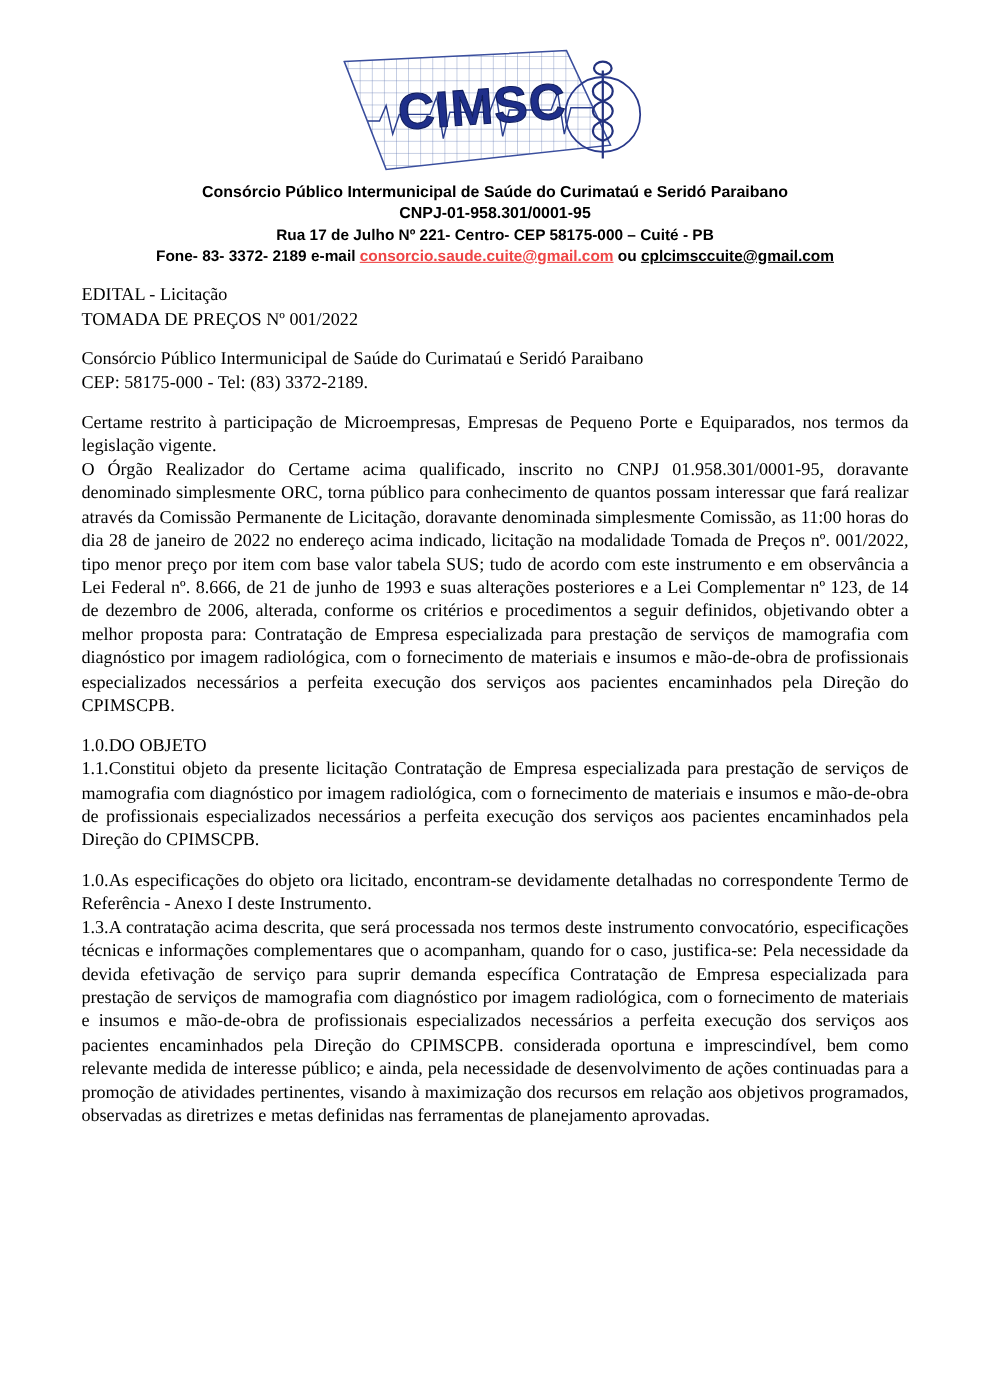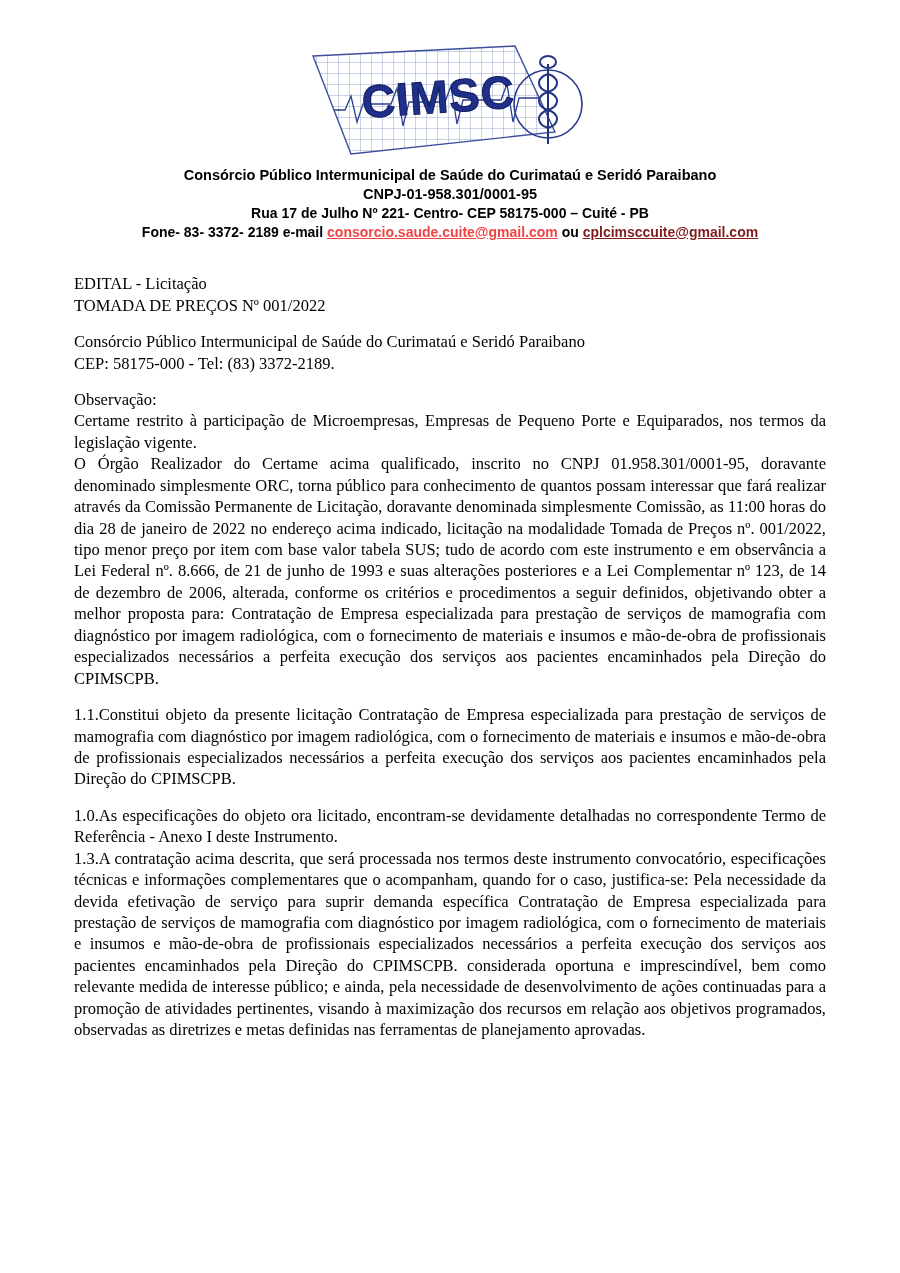--- a/index.html
+++ b/index.html
@@ -49,25 +49,25 @@
     color: #000;
     text-align: center;
   }
   .org-lines .line2 { font-size: 14.5px; }
   .org-lines .line3 { font-size: 14px; }
   .org-lines .line4 { font-size: 14px; }
   .mail-link {
     color: #ef4444;
     text-decoration: underline;
   }
-  .mail-link.alt { color: #7f1d1d; }
+  .mail-link.alt { color: #000000; }
 
   
   .doc-body {
-    margin-top: 32px;
+    margin-top: 16px;
     font-size: 16.5px;
     line-height: 1.30;
     font-family: Liberation Serif, serif;
   }
   .doc-body p {
     margin: 0;
   }
   .blk {
     margin-bottom: 0;
   }
@@ -138,28 +138,28 @@
     <div class="spacer"></div>
 
     <div class="blk">
       <p>Consórcio Público Intermunicipal de Saúde do Curimataú e Seridó Paraibano</p>
       <p>CEP: 58175-000 - Tel: (83) 3372-2189.</p>
     </div>
 
     <div class="spacer"></div>
 
     <div class="blk">
-      <p>Observação:</p>
       <p class="just">Certame restrito à participação de Microempresas, Empresas de Pequeno Porte e Equiparados, nos termos da legislação vigente.</p>
       <p class="just">O Órgão Realizador do Certame acima qualificado, inscrito no CNPJ 01.958.301/0001-95, doravante denominado simplesmente ORC, torna público para conhecimento de quantos possam interessar que fará realizar através da Comissão Permanente de Licitação, doravante denominada simplesmente Comissão, as 11:00  horas do dia 28 de janeiro de 2022 no endereço acima indicado, licitação na modalidade Tomada de Preços nº. 001/2022, tipo menor preço por item com base valor tabela SUS; tudo de acordo com este instrumento e em observância a Lei Federal nº. 8.666, de 21 de junho de 1993 e suas alterações posteriores e a Lei Complementar nº 123, de 14 de dezembro de 2006, alterada, conforme os critérios e procedimentos a seguir definidos, objetivando obter a melhor proposta para: Contratação de Empresa especializada para prestação de serviços de mamografia com diagnóstico por imagem radiológica, com o fornecimento de materiais e insumos e mão-de-obra de profissionais especializados necessários a perfeita execução dos serviços  aos pacientes encaminhados pela Direção do CPIMSCPB.</p>
     </div>
 
     <div class="spacer"></div>
 
     <div class="blk">
+      <p>1.0.DO OBJETO</p>
       <p class="just">1.1.Constitui objeto da presente licitação Contratação de Empresa especializada para prestação de serviços de mamografia com diagnóstico por imagem radiológica, com o fornecimento de materiais e insumos e mão-de-obra de profissionais especializados necessários a perfeita execução dos serviços aos pacientes encaminhados pela Direção do CPIMSCPB.</p>
       <div class="spacer"></div>
       <p class="just">1.0.As especificações do objeto ora licitado, encontram-se devidamente detalhadas no correspondente Termo de Referência - Anexo I deste Instrumento.</p>
       <p class="just">1.3.A contratação acima descrita, que será processada nos termos deste instrumento convocatório, especificações técnicas e informações complementares que o acompanham, quando for o caso, justifica-se: Pela necessidade da devida efetivação de serviço para suprir demanda específica Contratação de Empresa especializada para prestação de serviços de mamografia com diagnóstico por imagem radiológica, com o fornecimento de materiais e insumos e mão-de-obra de profissionais especializados necessários a perfeita execução dos serviços aos pacientes encaminhados pela Direção do CPIMSCPB.   considerada oportuna e imprescindível, bem como relevante medida de interesse público; e ainda, pela necessidade de desenvolvimento de ações continuadas para a promoção de atividades pertinentes, visando à maximização dos recursos em relação aos objetivos programados, observadas as diretrizes e metas definidas nas ferramentas de planejamento aprovadas.</p>
     </div>
 
   </div>
 </div>
 
 </body></html>

